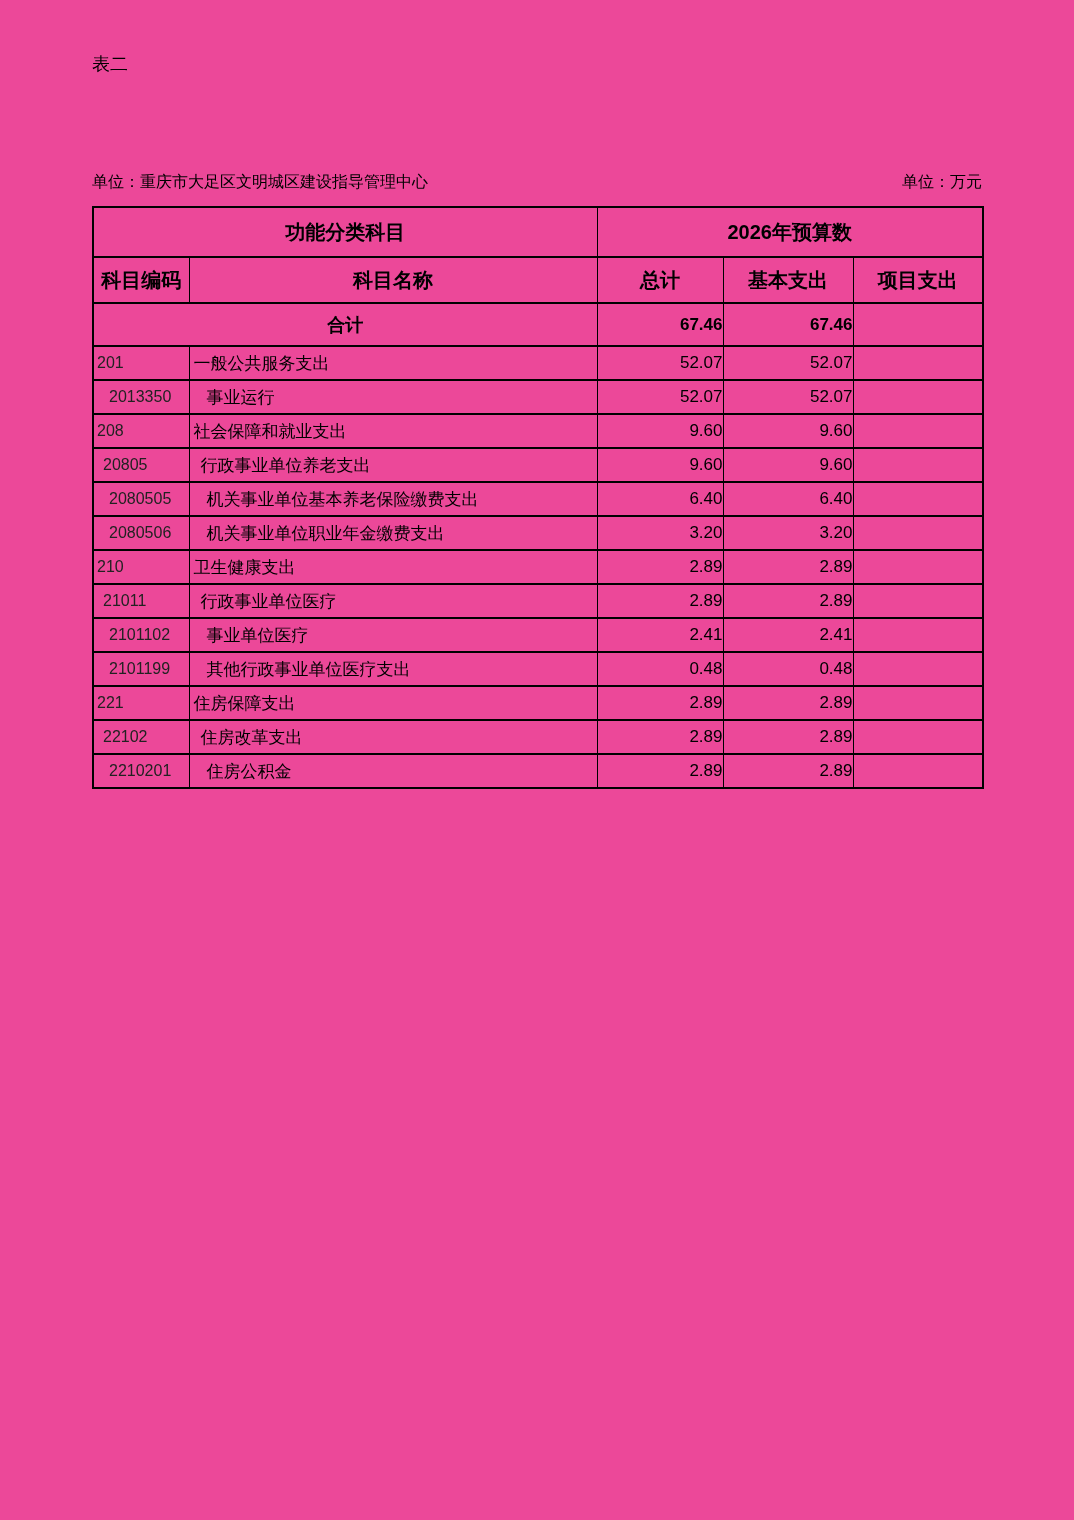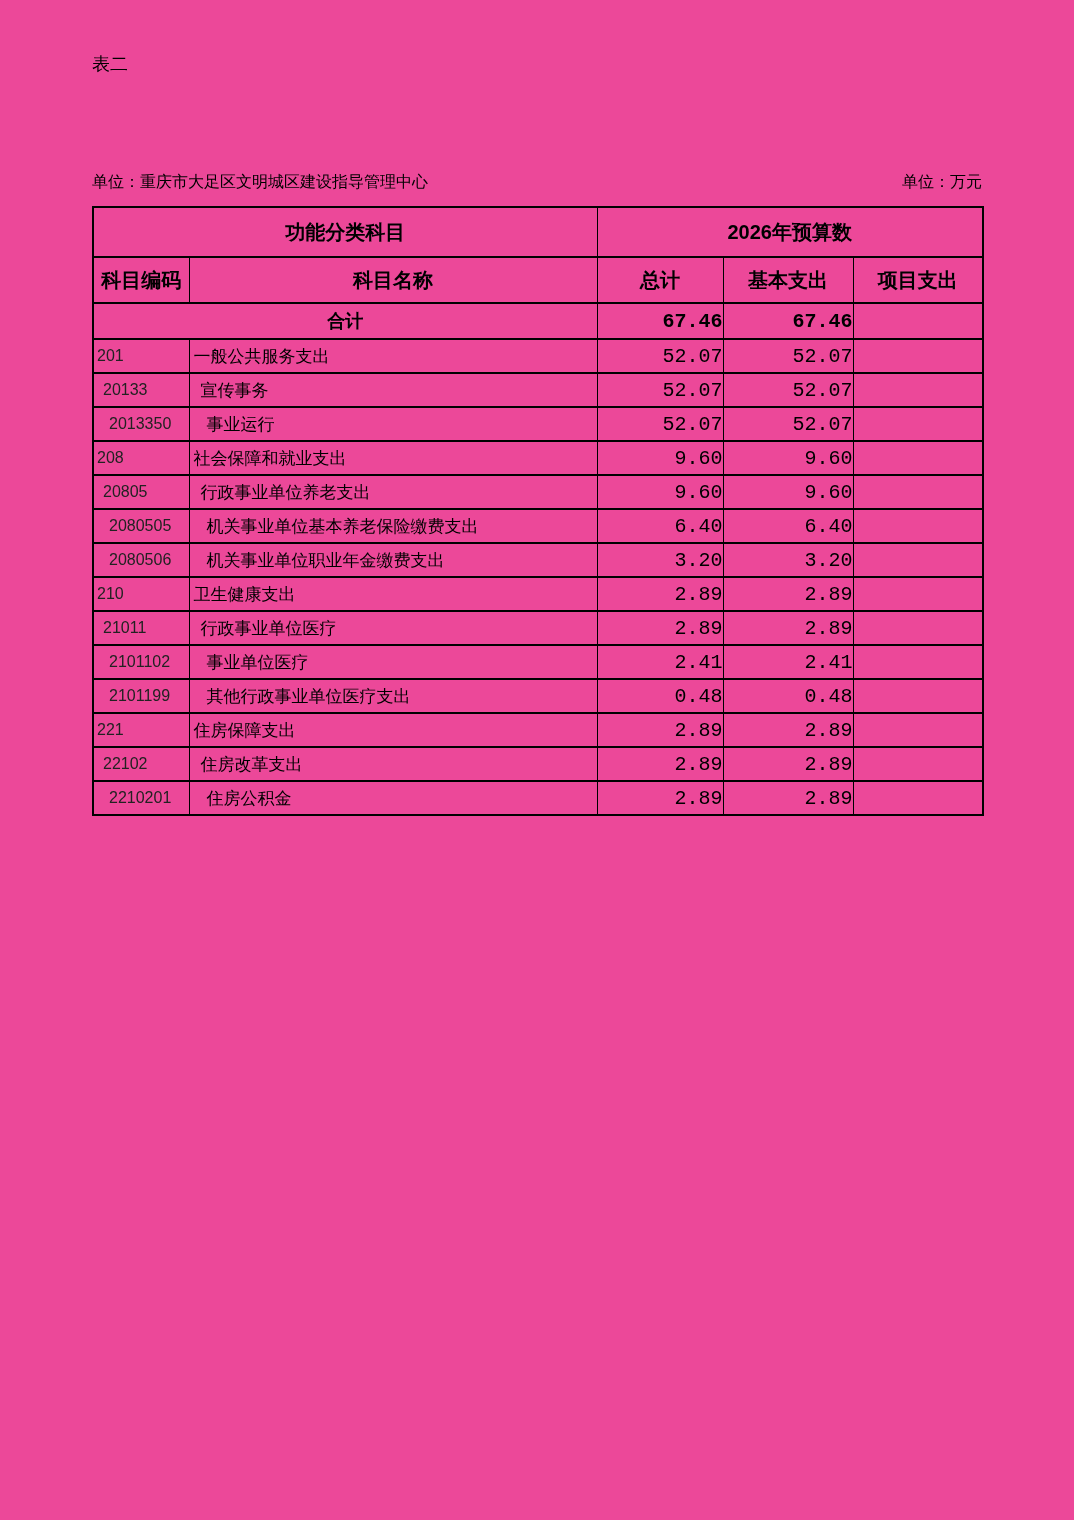--- a/index.html
+++ b/index.html
@@ -69,21 +69,21 @@
   thead th {
     font-family: "Liberation Sans", sans-serif;
     font-weight: bold;
     font-size: 20px;
     text-align: center;
     line-height: 1.3;
   }
   tr.header-group  { height: 50px; }
   tr.header-cols   { height: 46px; padding-left: 24px; }
   th.code-header   { padding: 0 13px; }
-  tr.total-row     { height: 36px; }
+  tr.total-row     { height: 43px; }
   tr.data-row      { height: 34px; }
 
   td.total-label {
     text-align: center;
     font-weight: bold;
     font-size: 18px;
     font-family: "Liberation Serif", "DejaVu Serif", serif;
   }
   tr.total-row td.num { font-weight: bold; }
 
@@ -93,22 +93,22 @@
     color: #222222;
     text-align: left;
     white-space: nowrap;
   }
   td.name {
     font-size: 17px;
     text-align: left;
     white-space: nowrap;
   }
   td.num {
-    font-family: Liberation Mono, monospace;
-    font-size: 20px;
+    font-family: Liberation Sans, sans-serif;
+    font-size: 17px;
     text-align: right;
     padding-right: 6px;
   }
   td.code.lvl1 { padding-left: 3px; }
   td.code.lvl2 { padding-left: 9px; }
   td.code.lvl3 { padding-left: 15px; }
   td.name.lvl1 { padding-left: 4px; }
   td.name.lvl2 { padding-left: 11px; }
   td.name.lvl3 { padding-left: 17px; }
 </style>
@@ -154,27 +154,20 @@
         <td class="num"></td>
       </tr>
     <tr class="data-row">
       <td class="code lvl1">201</td>
       <td class="name lvl1">一般公共服务支出</td>
       <td class="num">52.07</td>
       <td class="num">52.07</td>
       <td class="num"></td>
     </tr>
         <tr class="data-row">
-      <td class="code lvl2">20133</td>
-      <td class="name lvl2">宣传事务</td>
-      <td class="num">52.07</td>
-      <td class="num">52.07</td>
-      <td class="num"></td>
-    </tr>
-        <tr class="data-row">
       <td class="code lvl3">2013350</td>
       <td class="name lvl3">事业运行</td>
       <td class="num">52.07</td>
       <td class="num">52.07</td>
       <td class="num"></td>
     </tr>
         <tr class="data-row">
       <td class="code lvl1">208</td>
       <td class="name lvl1">社会保障和就业支出</td>
       <td class="num">9.60</td>

